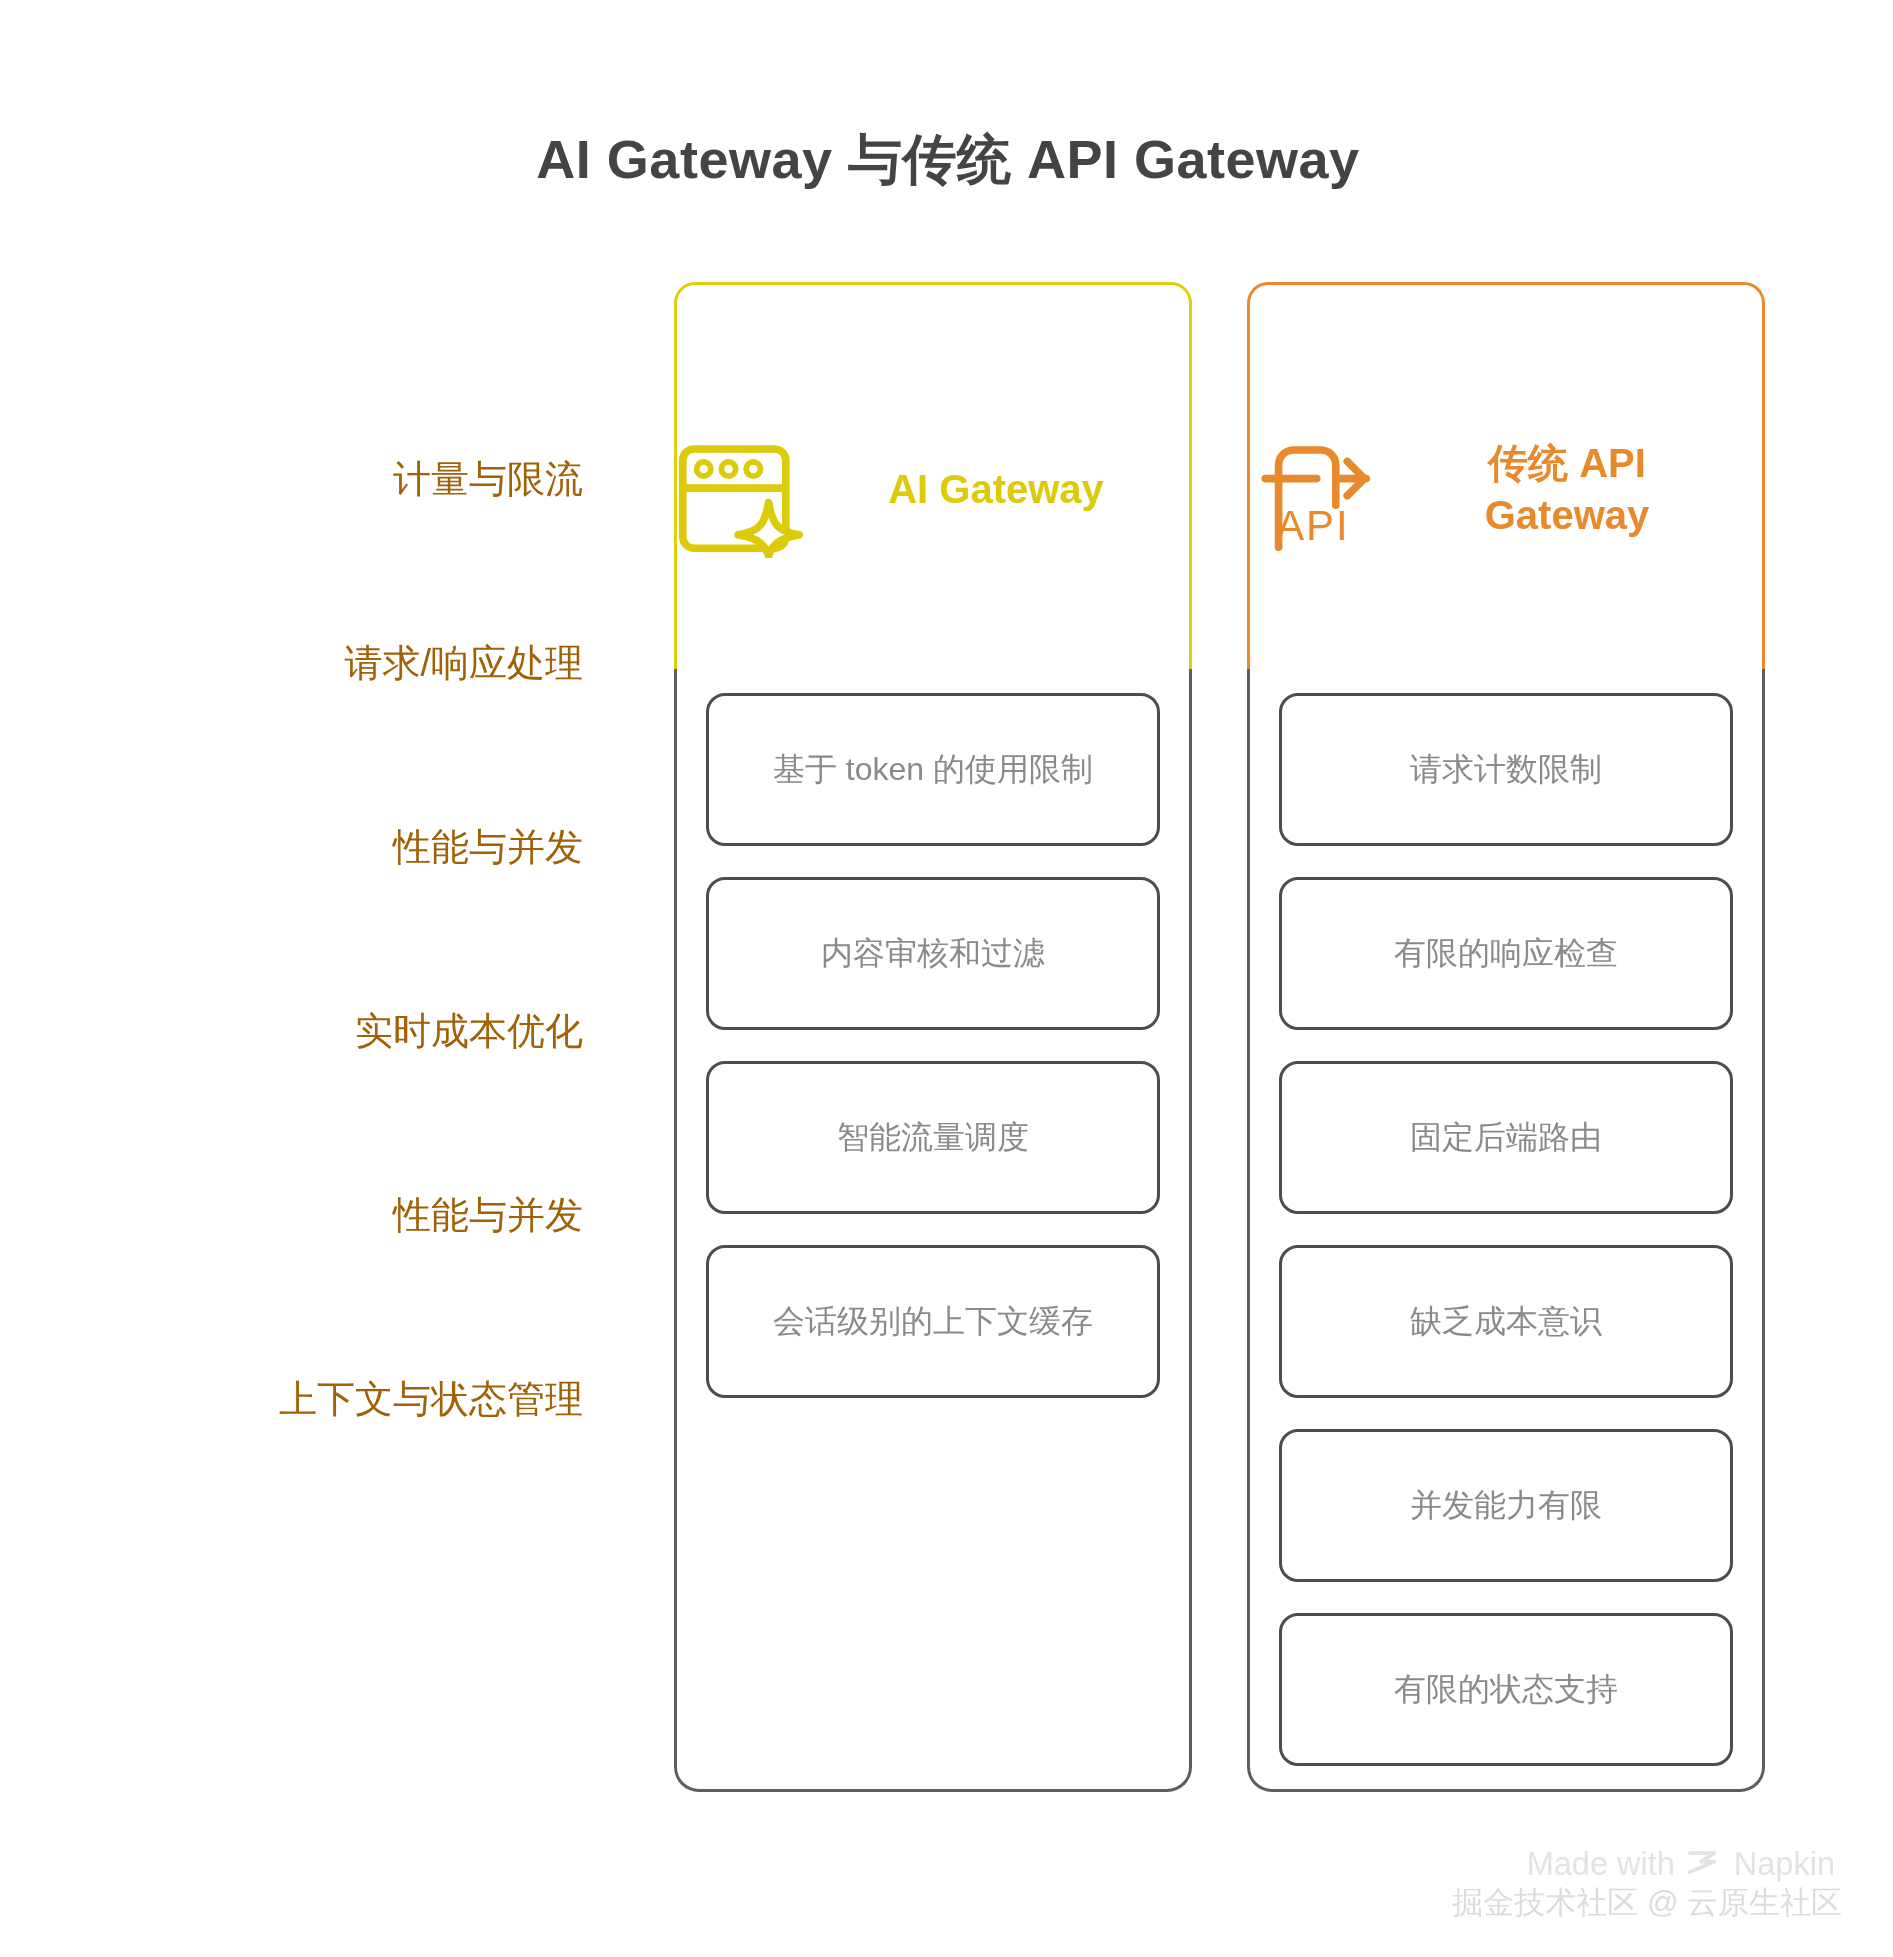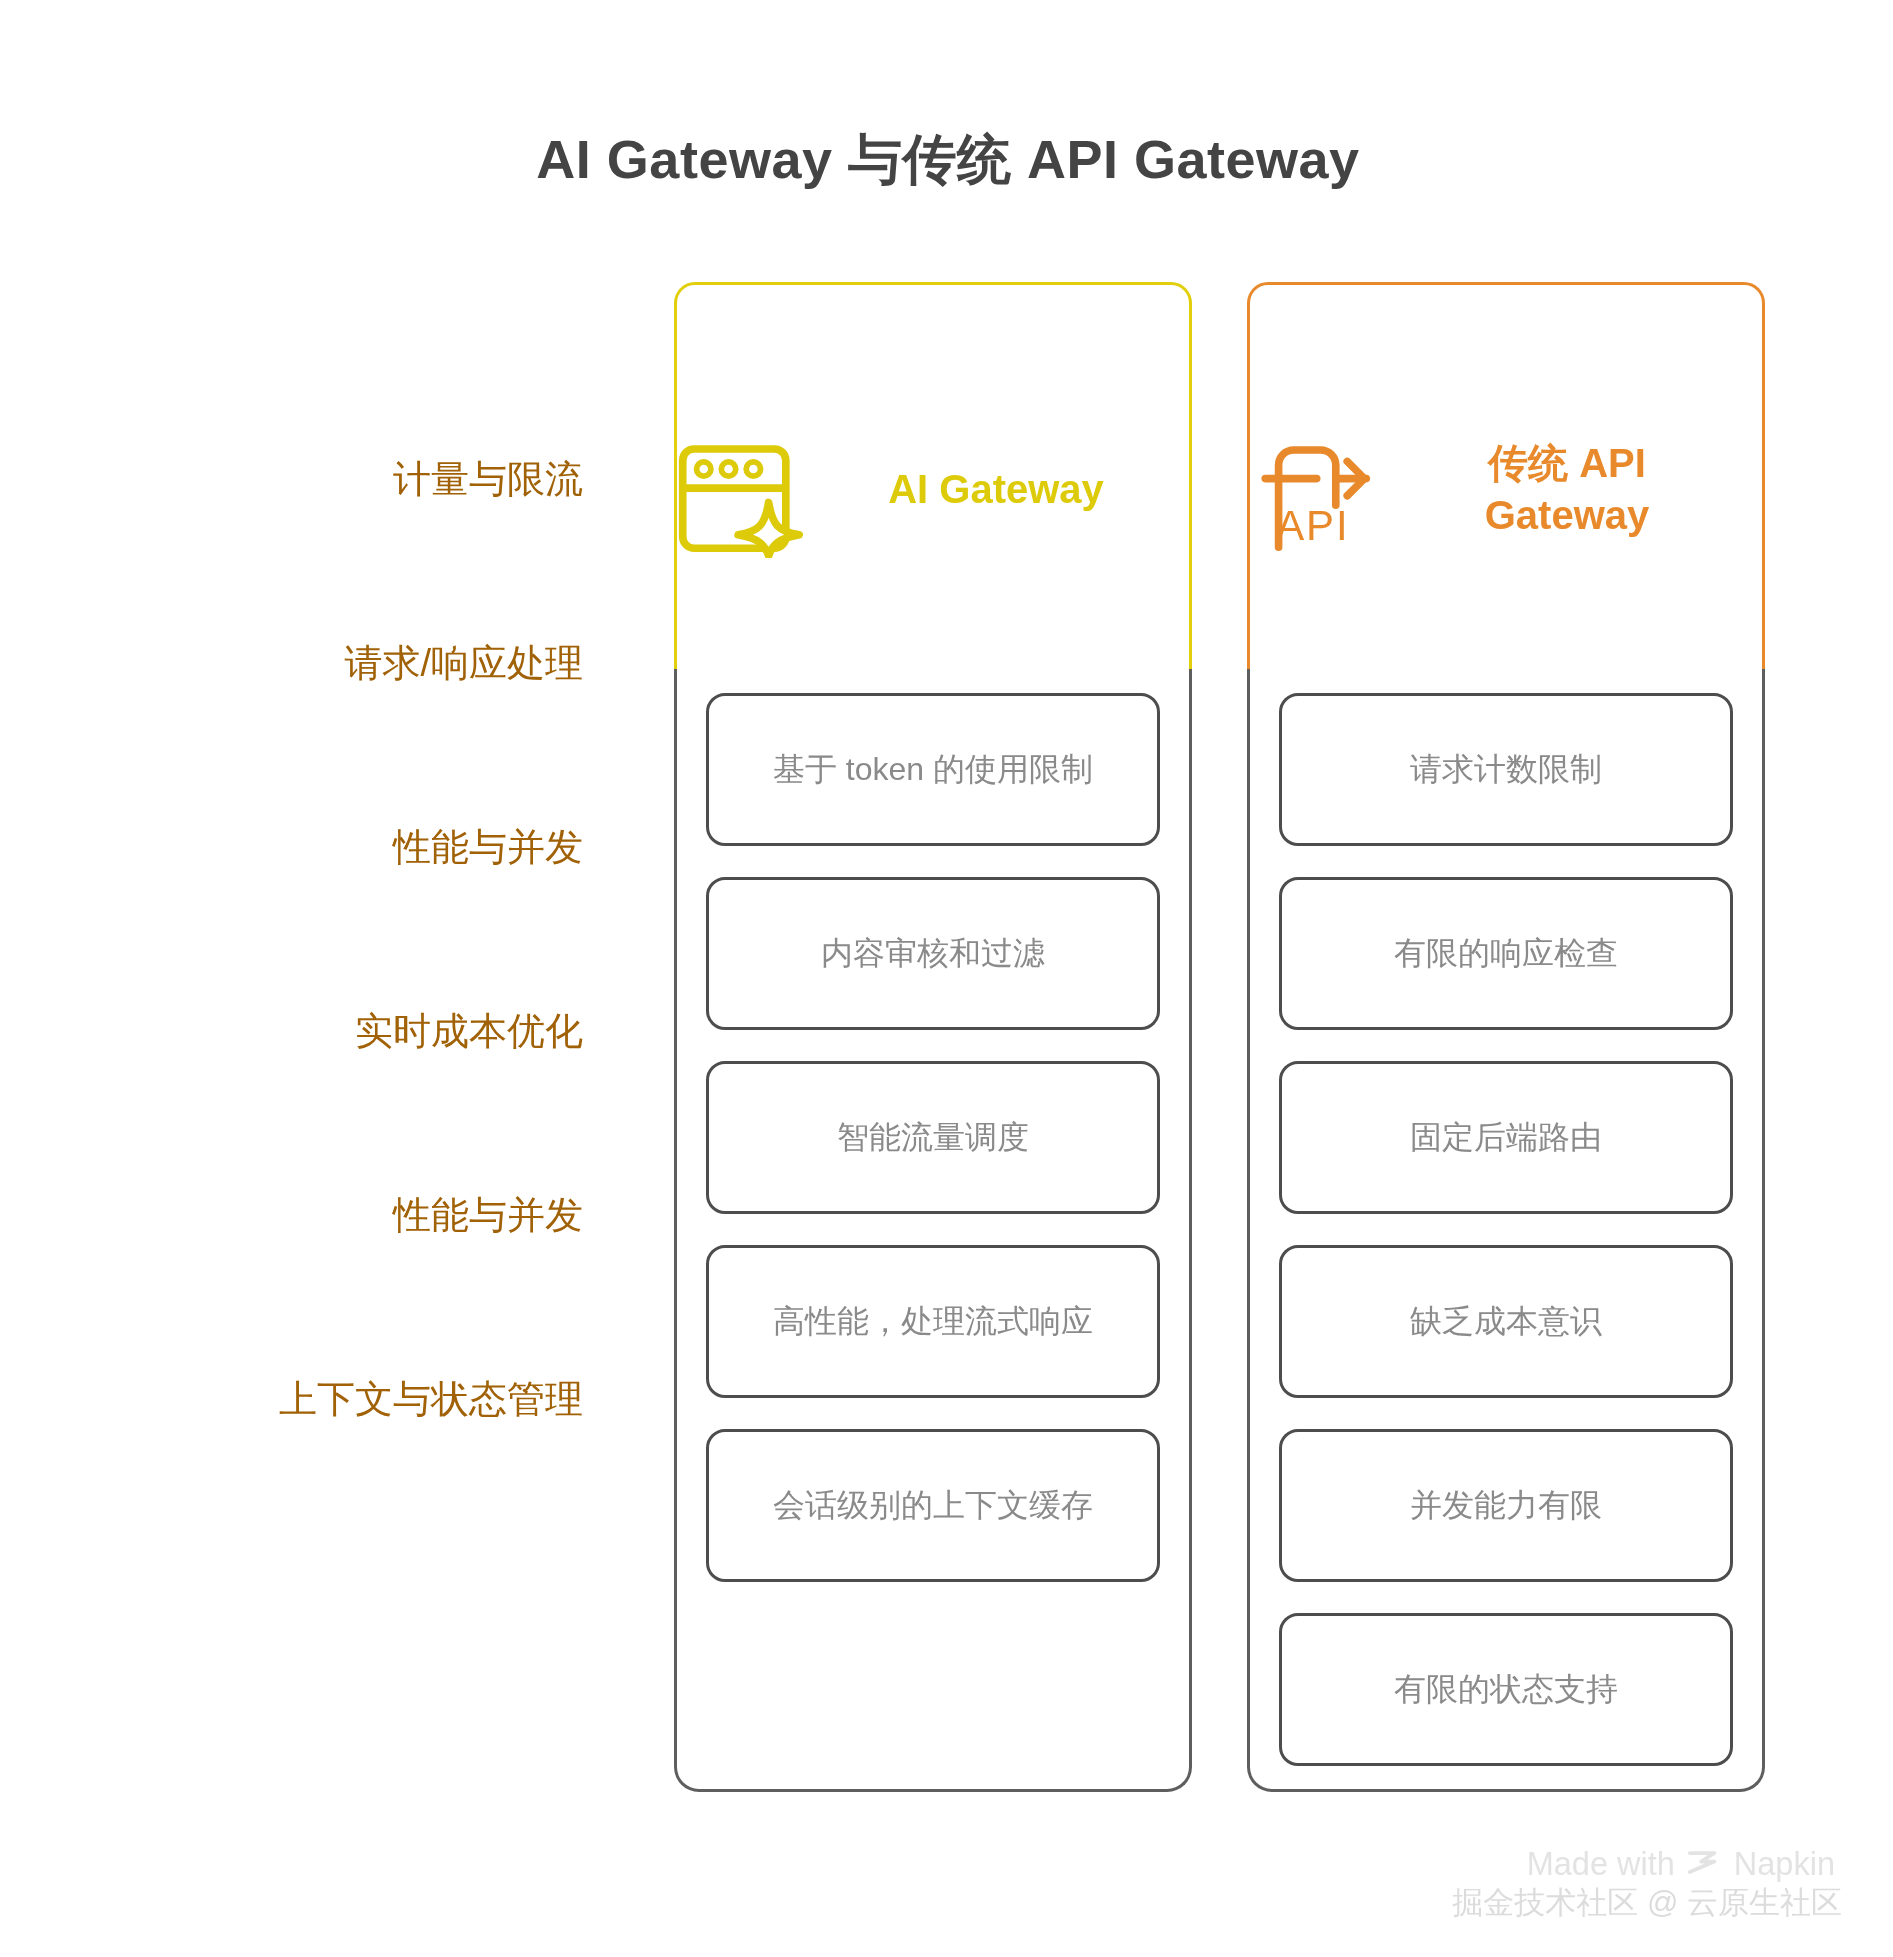--- a/index.html
+++ b/index.html
@@ -183,21 +183,20 @@
           <circle cx="80" cy="27" r="7.5" stroke="#ddcb09" stroke-width="6"></circle>
           <path d="M96 62 C100 86 106 92 128 96 C106 100 100 106 96 118 C92 106 86 100 64 96 C86 92 92 86 96 62 Z" fill="#ffffff" stroke="#ddcb09" stroke-width="8" stroke-linejoin="round"></path>
         </svg>
       </div>
       <div class="card-title">AI Gateway</div>
     </div>
     <div class="card-body">
       <div class="cell">基于 token 的使用限制</div>
       <div class="cell">内容审核和过滤</div>
       <div class="cell">智能流量调度</div>
-      <div class="cell">高性能，处理流式响应</div>
       <div class="cell">会话级别的上下文缓存</div>
     </div>
   </div>
 
   <div class="card" id="card-api">
     <div class="card-head">
       <div class="card-icon">
         <svg width="122" height="113" viewBox="0 0 128 118" fill="none" aria-hidden="true">
           <path d="M30 108 V22 C30 13 37 6 46 6 H74 C83 6 90 13 90 22 V64" stroke="#e8892b" stroke-width="8" stroke-linecap="round"></path>
           <line x1="16" y1="36" x2="70" y2="36" stroke="#e8892b" stroke-width="8" stroke-linecap="round"></line>

